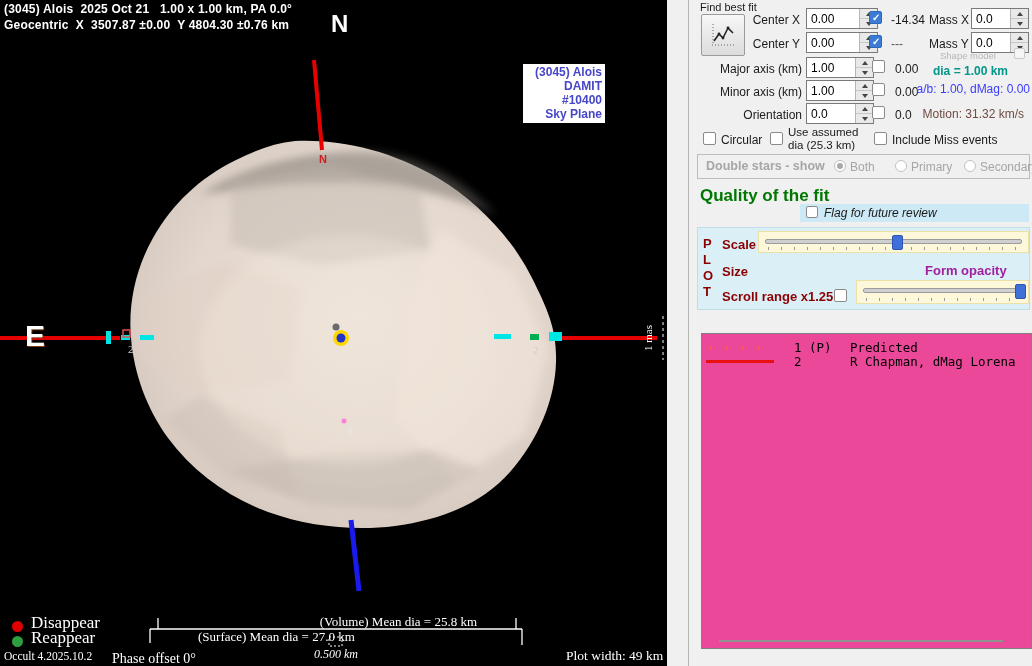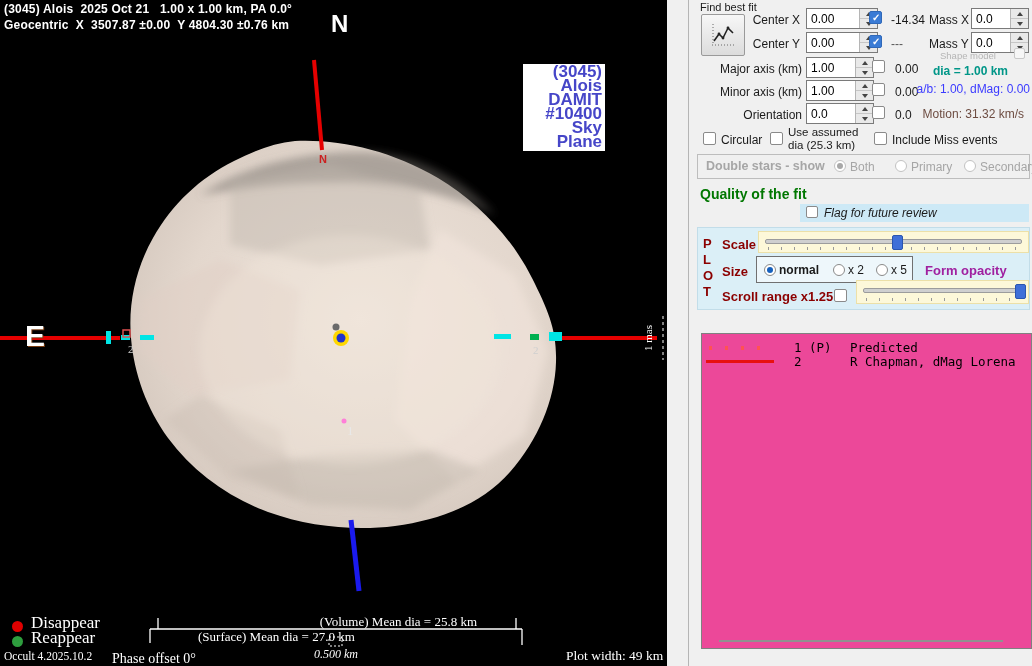--- a/index.html
+++ b/index.html
@@ -4,21 +4,21 @@
 <style>
   html,body{margin:0;padding:0;background:#d0d0d0}
   #app{position:relative;width:1032px;height:666px;background:#f0f0f0;
        font-family:"Liberation Sans",sans-serif;overflow:hidden;outline:1px solid #8a8a8a}
   .abs{position:absolute}
   
   .canvas{position:absolute;left:0;top:0;width:667px;height:666px;background:#000}
   .ct{position:absolute;color:#fff;font-weight:bold;font-size:12px;white-space:pre;letter-spacing:.2px}
   .wserif{font-family:"Liberation Serif",serif;color:#fff;position:absolute;white-space:pre}
   .infobox{position:absolute;left:523px;top:64px;width:78px;background:#fff;color:#4646c8;
-           font-size:17px;line-height:14px;text-align:right;padding:1px 3px 2px 1px;font-weight:bold}
+           font-size:12px;line-height:14px;text-align:right;padding:1px 3px 2px 1px;font-weight:bold}
   .legdot{position:absolute;width:11px;height:11px;border-radius:50%}
   
   .lb{position:absolute;font-size:12px;color:#1a1a1a;white-space:pre}
   .lbr{text-align:right}
   .pre{white-space:pre-line}
   .spin{position:absolute;height:21px;background:#fff;border:1px solid #7a7a7a;display:flex;box-sizing:border-box}
   .spin-val{flex:1;font-size:12px;padding:3px 0 0 4px;color:#000}
   .spin-btns{width:17px;border-left:1px solid #b5b5b5;display:flex;flex-direction:column}
   .sb{flex:1;background:#e9e9e9;border-bottom:1px solid #c6c6c6;display:flex;align-items:center;justify-content:center}
   .sb:last-child{border-bottom:none}
@@ -242,45 +242,37 @@
   <div class="grp" style="left:697px;top:154px;width:333px;height:25px">
     <div class="lb" style="left:8px;top:4px;font-weight:bold;color:#a6a6a6;font-size:12.5px">Double stars - show</div>
     <div class="rad dis on" style="left:136px;top:5px"></div>
     <div class="lb" style="left:152px;top:5px;color:#a6a6a6">Both</div>
     <div class="rad dis" style="left:197px;top:5px"></div>
     <div class="lb" style="left:213px;top:5px;color:#a6a6a6">Primary</div>
     <div class="rad dis" style="left:266px;top:5px"></div>
     <div class="lb" style="left:282px;top:5px;color:#a6a6a6">Secondary</div>
   </div>
 
-  <div class="lb" style="left:700px;top:186px;font-weight:bold;color:#007700;font-size:14px">Quality of the fit</div>
+  <div class="lb" style="left:700px;top:186px;font-weight:bold;color:#007700;font-size:17px">Quality of the fit</div>
   <div class="abs" style="left:800px;top:204px;width:229px;height:18px;background:#cde9f6"></div>
   <div class="cb" style="left:806px;top:206px;width:12px;height:12px"></div>
   <div class="lb" style="left:824px;top:206px;font-style:italic">Flag for future review</div>
 
   <div class="abs" style="left:697px;top:227px;width:333px;height:83px;background:#dbeff7;border:1px solid #c2dde9;box-sizing:border-box"></div>
   <div class="lb pre darkred" style="left:703px;top:236px;line-height:16px">P
 L
 O
 T</div>
   <div class="lb darkred" style="left:722px;top:237px">Scale</div>
   <div class="sl" style="left:758px;top:231px;width:271px;height:22px">
     <div class="groove"></div>
     <div class="ticks"></div>
     <div class="thumb" style="left:133px"></div>
   </div>
   <div class="lb darkred" style="left:722px;top:264px">Size</div>
-  <div class="grp" style="left:756px;top:256px;width:157px;height:27px;border-color:#707070;background:#eef7fb">
-    <div class="rad on" style="left:7px;top:7px"></div>
-    <div class="lb" style="left:22px;top:6px;font-weight:bold">normal</div>
-    <div class="rad" style="left:76px;top:7px"></div>
-    <div class="lb" style="left:91px;top:6px">x 2</div>
-    <div class="rad" style="left:119px;top:7px"></div>
-    <div class="lb" style="left:134px;top:6px">x 5</div>
-  </div>
   <div class="lb" style="left:925px;top:263px;font-weight:bold;color:#a020a0;font-size:13px">Form opacity</div>
   <div class="lb darkred" style="left:722px;top:289px">Scroll range x1.25</div>
   <div class="cb" style="left:834px;top:289px"></div>
   <div class="sl" style="left:856px;top:280px;width:173px;height:24px">
     <div class="groove"></div>
     <div class="ticks"></div>
     <div class="thumb" style="left:158px"></div>
   </div>
 
   <div class="lb" style="left:710px;top:335px;font-size:10px">RMS fit 14.1 ±0.0 km</div>

